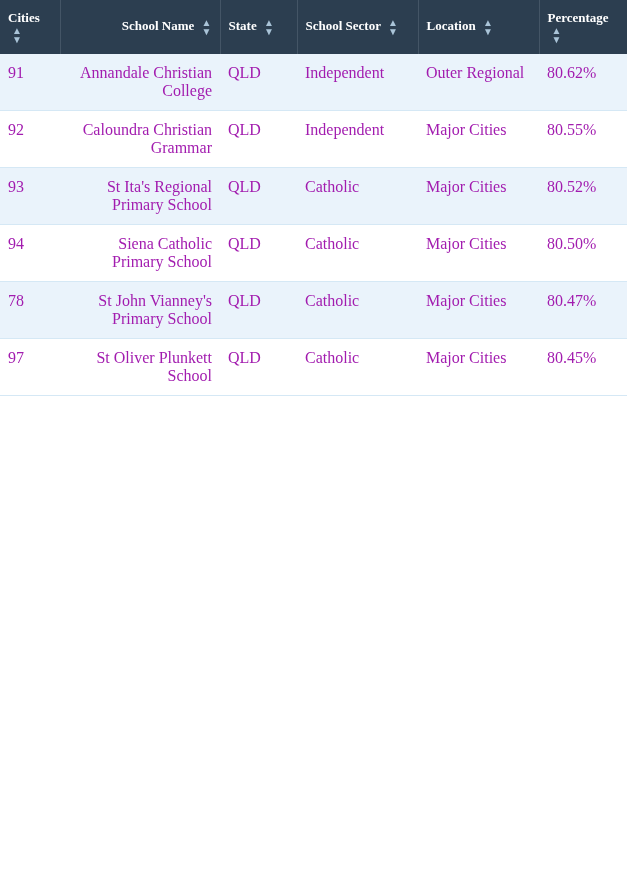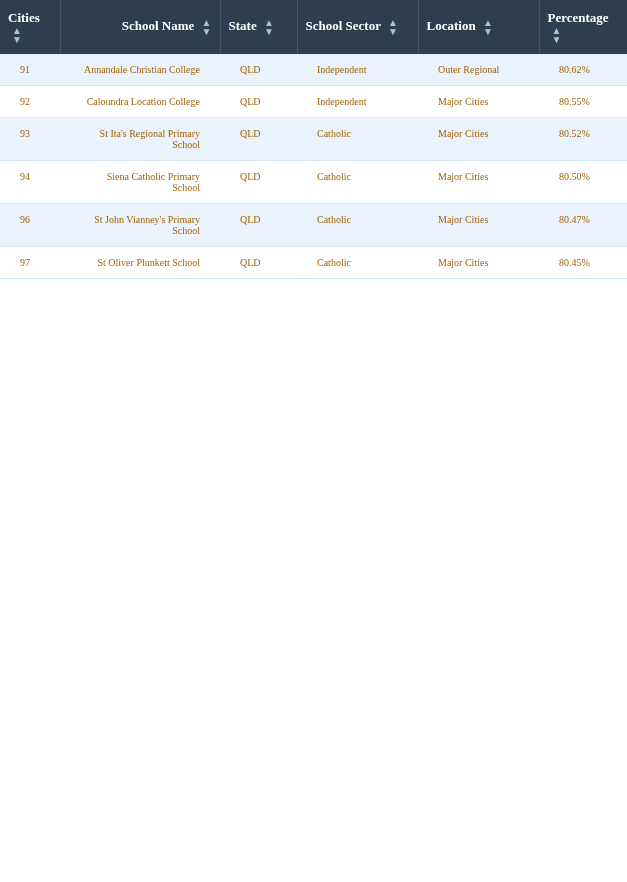--- a/index.html
+++ b/index.html
@@ -60,24 +60,24 @@
 
     tbody tr:nth-child(odd) {
       background-color: #eaf3fb;
     }
 
     tbody tr:nth-child(even) {
       background-color: #ffffff;
     }
 
     tbody td {
-      padding: 10px 20px;
+      padding: 10px 8px;
       vertical-align: top;
-      font-size: 10px;
-      color: #a16207;
+      font-size: 16px;
+      color: #a21caf;
       border-bottom: 1px solid #d5e8f5;
     }
 
     .col-ranking {
       width: 55px;
     }
 
     .col-name {
       width: 145px;
       text-align: right;
@@ -148,21 +148,21 @@
     <tr>
           <td class="col-ranking">91</td>
           <td class="col-name">Annandale Christian College</td>
           <td class="col-state">QLD</td>
           <td class="col-sector">Independent</td>
           <td class="col-location">Outer Regional</td>
           <td class="col-percentage">80.62%</td>
         </tr>
         <tr>
           <td class="col-ranking">92</td>
-          <td class="col-name">Caloundra Location College</td>
+          <td class="col-name">Caloundra Christian Grammar</td>
           <td class="col-state">QLD</td>
           <td class="col-sector">Independent</td>
           <td class="col-location">Major Cities</td>
           <td class="col-percentage">80.55%</td>
         </tr>
         <tr>
           <td class="col-ranking">93</td>
           <td class="col-name">St Ita's Regional Primary School</td>
           <td class="col-state">QLD</td>
           <td class="col-sector">Catholic</td>
@@ -171,21 +171,21 @@
         </tr>
         <tr>
           <td class="col-ranking">94</td>
           <td class="col-name">Siena Catholic Primary School</td>
           <td class="col-state">QLD</td>
           <td class="col-sector">Catholic</td>
           <td class="col-location">Major Cities</td>
           <td class="col-percentage">80.50%</td>
         </tr>
         <tr>
-          <td class="col-ranking">96</td>
+          <td class="col-ranking">78</td>
           <td class="col-name">St John Vianney's Primary School</td>
           <td class="col-state">QLD</td>
           <td class="col-sector">Catholic</td>
           <td class="col-location">Major Cities</td>
           <td class="col-percentage">80.47%</td>
         </tr>
         <tr>
           <td class="col-ranking">97</td>
           <td class="col-name">St Oliver Plunkett School</td>
           <td class="col-state">QLD</td>

